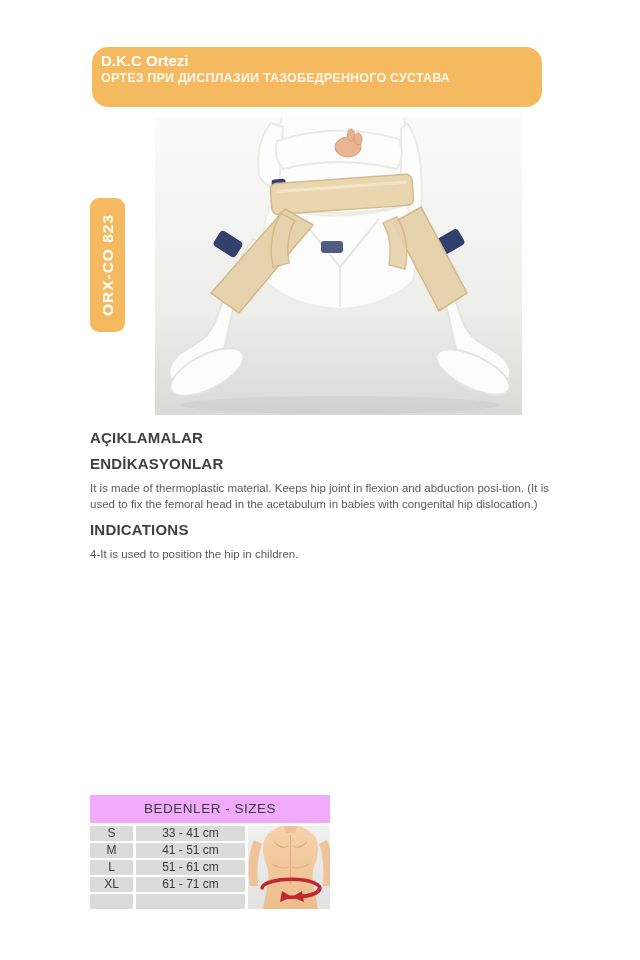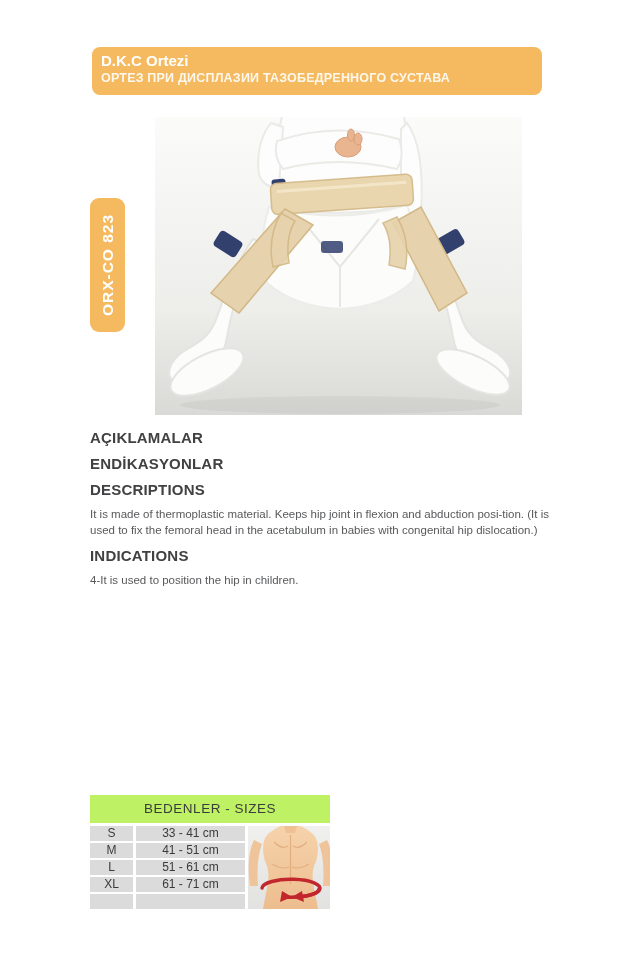--- a/index.html
+++ b/index.html
@@ -2,22 +2,22 @@
 <html><head>
 <meta charset="utf-8">
 <style>
   html,body{margin:0;padding:0;}
   body{
     width:640px;height:960px;background:#FFFFFF;position:relative;overflow:hidden;
     font-family:"Liberation Sans", sans-serif;-webkit-font-smoothing:antialiased;
   }
   
   .header-box{
-    position:absolute;left:92px;top:47px;width:450px;height:48px;
-    background:#F5BA60;border-radius:8px;box-sizing:border-box;padding:4px 0 0 9px;
+    position:absolute;left:92px;top:47px;width:450px;height:60px;
+    background:#F5BA60;border-radius:16px;box-sizing:border-box;padding:4px 0 0 9px;
   }
   .title-tr{font-size:15px;font-weight:bold;color:#FFFFFF;line-height:19px;}
   .title-en{font-size:15px;font-weight:400;color:#58595B;line-height:19px;}
   .title-ru{font-size:12.5px;font-weight:700;color:rgba(255,255,255,0.88);line-height:17px;letter-spacing:.2px;}
   
   .code-tag{
     position:absolute;left:90px;top:198px;width:35px;height:134px;
     background:#F5BA60;border-radius:9px;
   }
   .code-tag span{
@@ -34,21 +34,21 @@
   .sections{position:absolute;left:90px;top:429px;width:460px;}
   .sections h3{
     margin:0 0 8px 0;font-size:15px;font-weight:bold;color:#414042;line-height:18px;letter-spacing:.2px;
   }
   .sections p{
     margin:0 0 9px 0;font-size:11.5px;color:#58595B;line-height:15.5px;
   }
   
   .size-table{position:absolute;left:90px;top:795px;width:240px;}
   .st-caption{
-    height:28px;line-height:28px;background:#bef264;text-align:center;
+    height:28px;line-height:28px;background:#f0abfc;text-align:center;
     font-size:13.5px;color:#3B3B3B;letter-spacing:.5px;
   }
   .st-body{display:flex;gap:3px;margin-top:3px;}
   .st-cols{display:flex;flex-direction:column;gap:2px;}
   .st-row{display:flex;gap:3px;height:15px;}
   .st-size{width:43px;background:#DBDBDB;text-align:center;line-height:15px;font-size:12px;color:#3B3B3B;}
   .st-range{width:109px;background:#DBDBDB;text-align:center;line-height:15px;font-size:12px;color:#3B3B3B;}
   .st-img{width:85px;height:83px;background:#E9E9E9;overflow:hidden;}
 </style>
 </head>
@@ -116,21 +116,20 @@
       <path d="M238,106 L266,90 L312,176 L284,194 Z"></path>
       <path d="M126,96 Q112,120 118,150 L134,146 Q130,120 140,104 Z" opacity="0.9"></path>
       <path d="M242,100 Q256,124 250,152 L234,148 Q238,122 228,106 Z" opacity="0.9"></path>
     </g>
   </svg>
 </div>
 
 <div class="sections">
   <h3>AÇIKLAMALAR</h3>
   <h3>ENDİKASYONLAR</h3>
-  <h3>DESCRIPTIONS</h3>
   <p>It is made of thermoplastic material. Keeps hip joint in flexion and abduction posi-tion. (It is used to fix the femoral head in the acetabulum in babies with congenital hip dislocation.)</p>
   <h3>INDICATIONS</h3>
   <p>4-It is used to position the hip in children.</p>
 </div>
 
 <div class="size-table">
   <div class="st-caption">BEDENLER - SIZES</div>
   <div class="st-body">
     <div class="st-cols">
       <div class="st-row">

